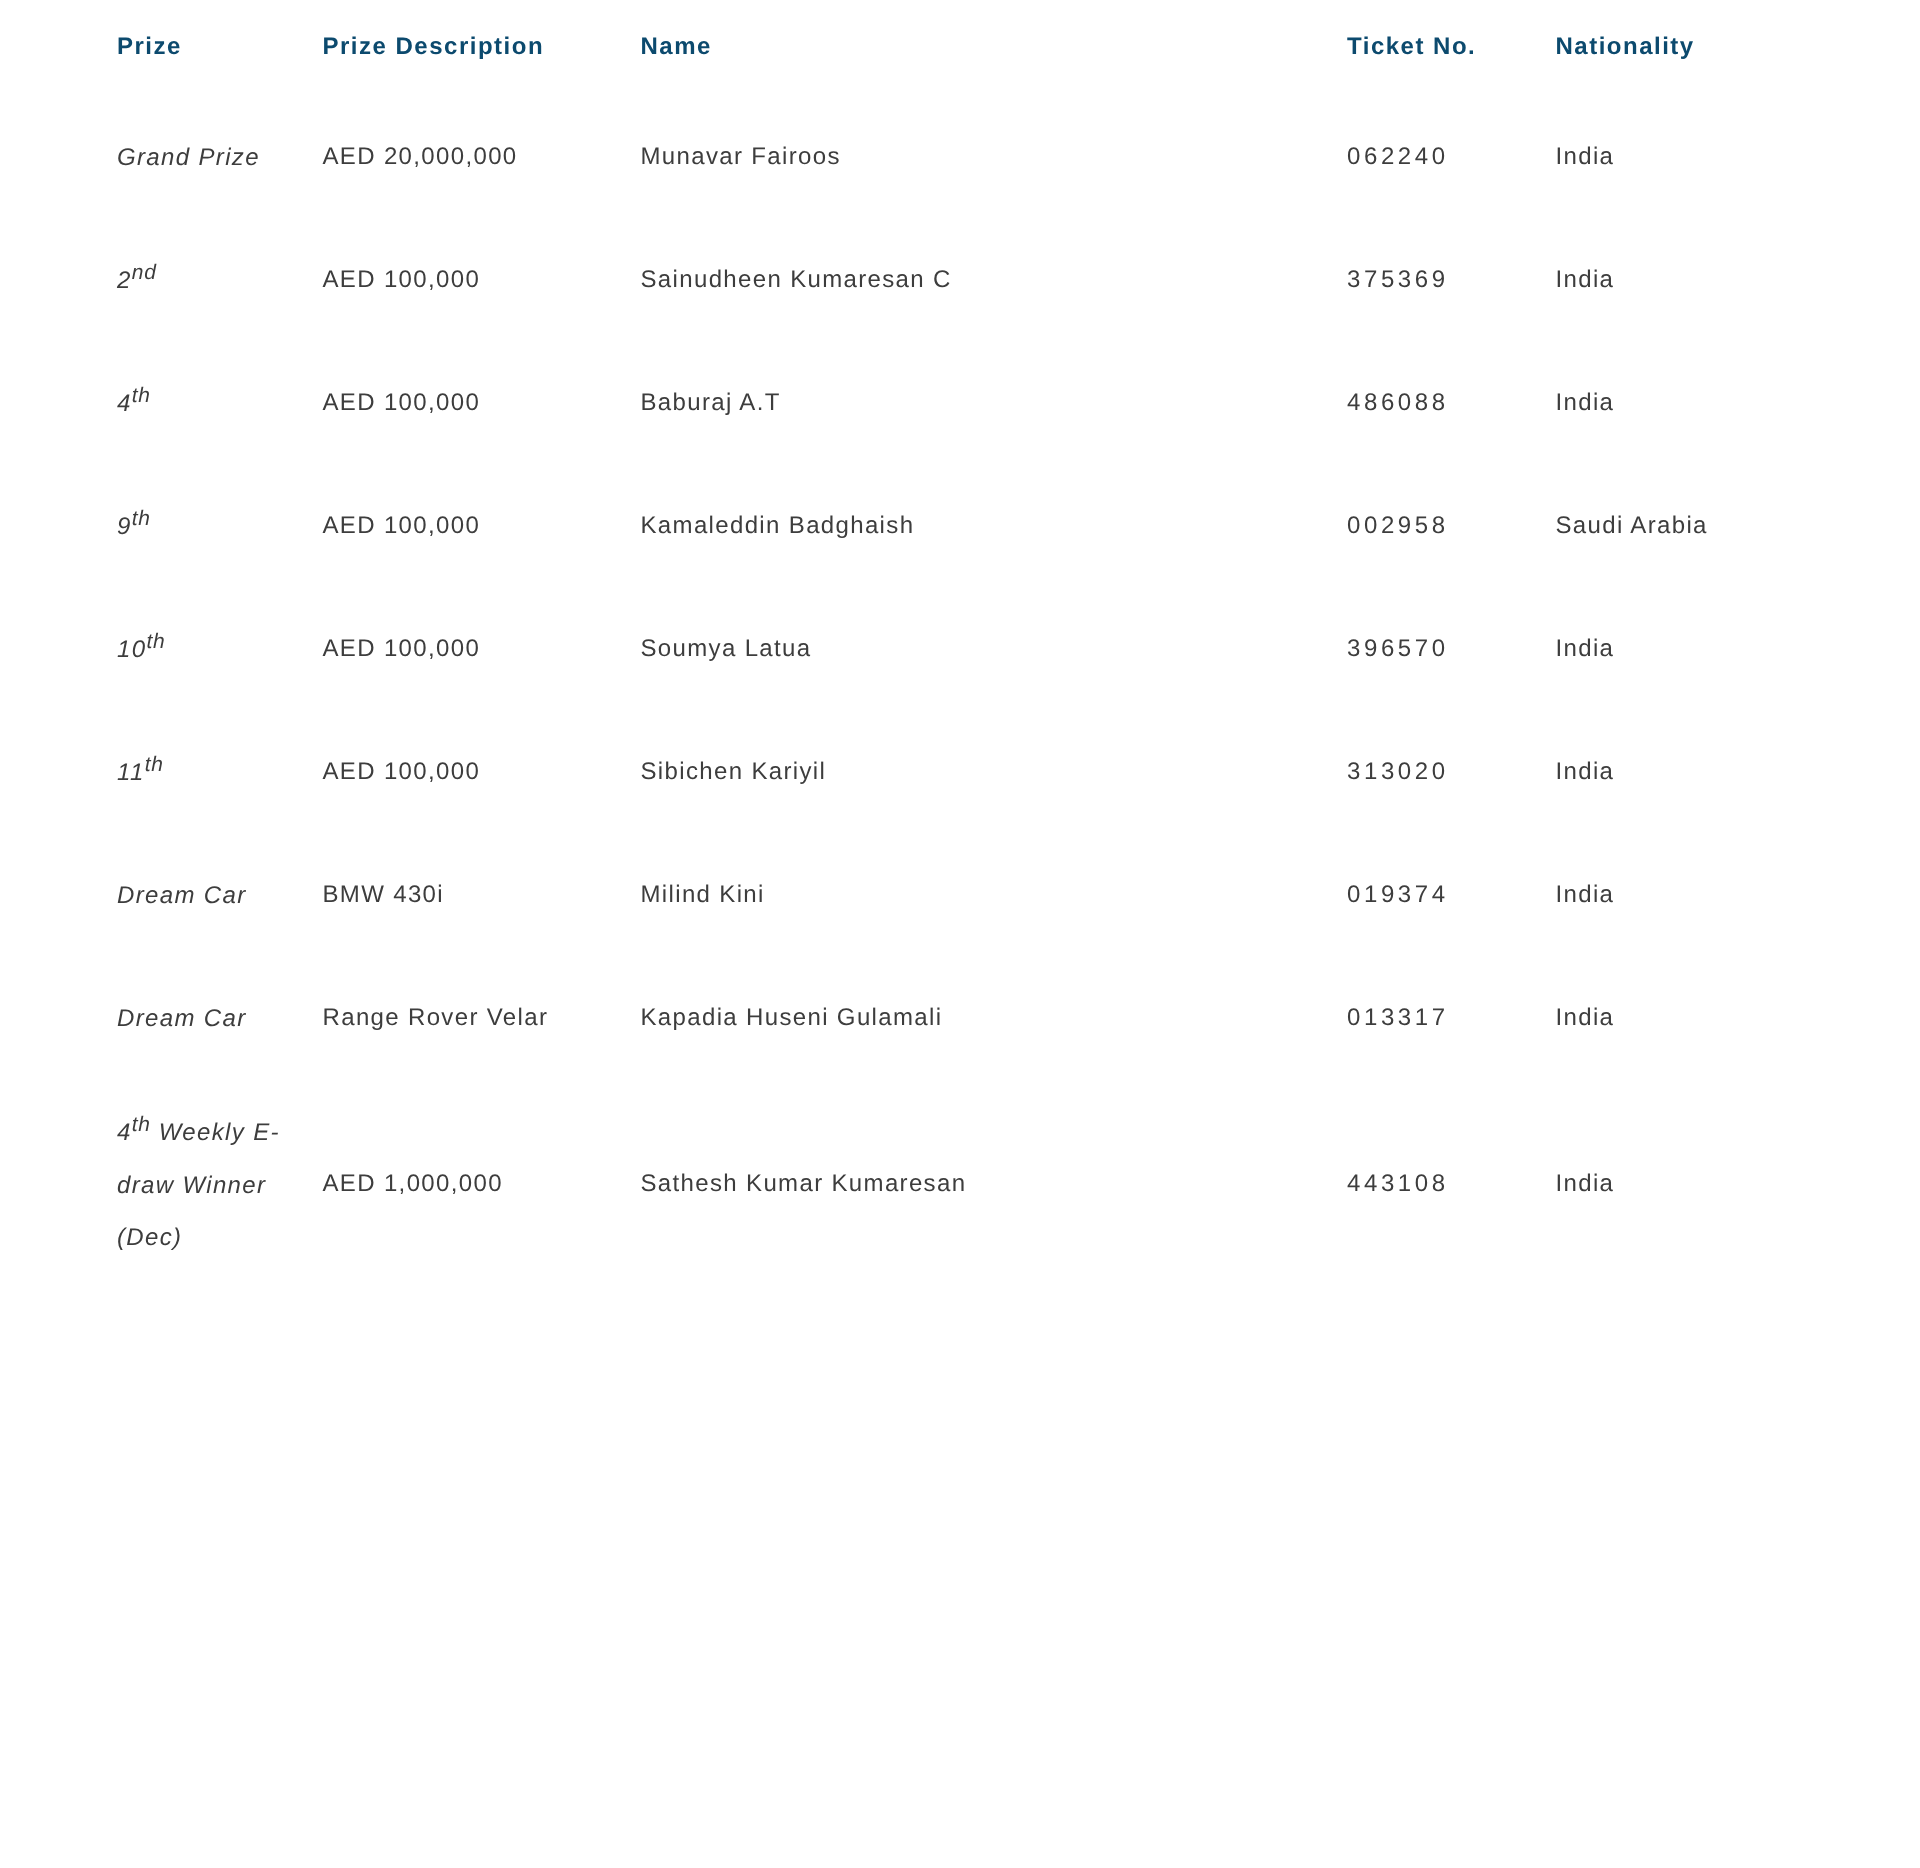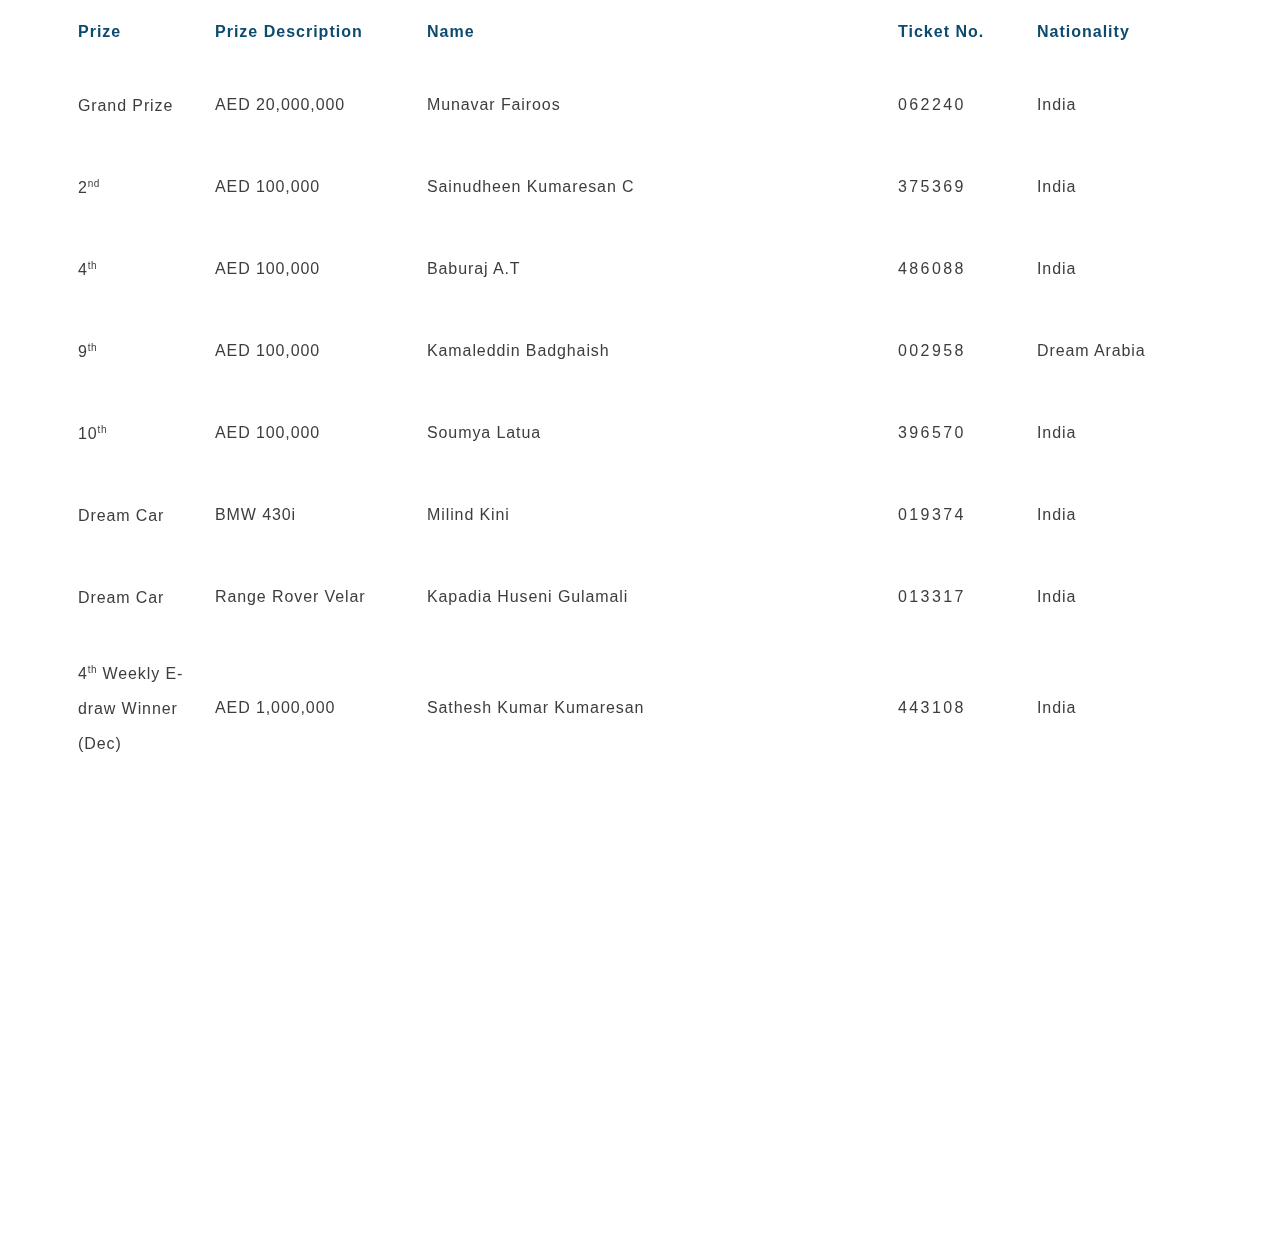--- a/index.html
+++ b/index.html
@@ -33,23 +33,24 @@
     color: #0c4a6e;
     letter-spacing: 1px;
   }
   tbody tr { height: 82px; }
   tbody tr.tall { height: 140px; }
   td.ticket { letter-spacing: 2.4px; }
   .pz {
     display: inline-block;
     max-width: 122px;
     line-height: 35px;
+    font-style: italic;
   }
   sup {
-    font-size: 10px;
+    font-size: 14px;
     line-height: 0;
     vertical-align: super;
     letter-spacing: 0.5px;
   }
 </style>
 </head>
 <body>
 
 <table class="winners">
   <colgroup>
@@ -88,27 +89,34 @@
       <td>AED 100,000</td>
       <td>Baburaj A.T</td>
       <td class="ticket">486088</td>
       <td>India</td>
     </tr>
     <tr>
       <td><span class="pz"><span>9</span><sup>th</sup><span></span></span></td>
       <td>AED 100,000</td>
       <td>Kamaleddin Badghaish</td>
       <td class="ticket">002958</td>
-      <td>Dream Arabia</td>
+      <td>Saudi Arabia</td>
     </tr>
     <tr>
       <td><span class="pz"><span>10</span><sup>th</sup><span></span></span></td>
       <td>AED 100,000</td>
       <td>Soumya Latua</td>
       <td class="ticket">396570</td>
+      <td>India</td>
+    </tr>
+    <tr>
+      <td><span class="pz"><span>11</span><sup>th</sup><span></span></span></td>
+      <td>AED 100,000</td>
+      <td>Sibichen Kariyil</td>
+      <td class="ticket">313020</td>
       <td>India</td>
     </tr>
     <tr>
       <td><span class="pz"><span>Dream Car</span><sup></sup><span></span></span></td>
       <td>BMW 430i</td>
       <td>Milind Kini</td>
       <td class="ticket">019374</td>
       <td>India</td>
     </tr>
     <tr>

